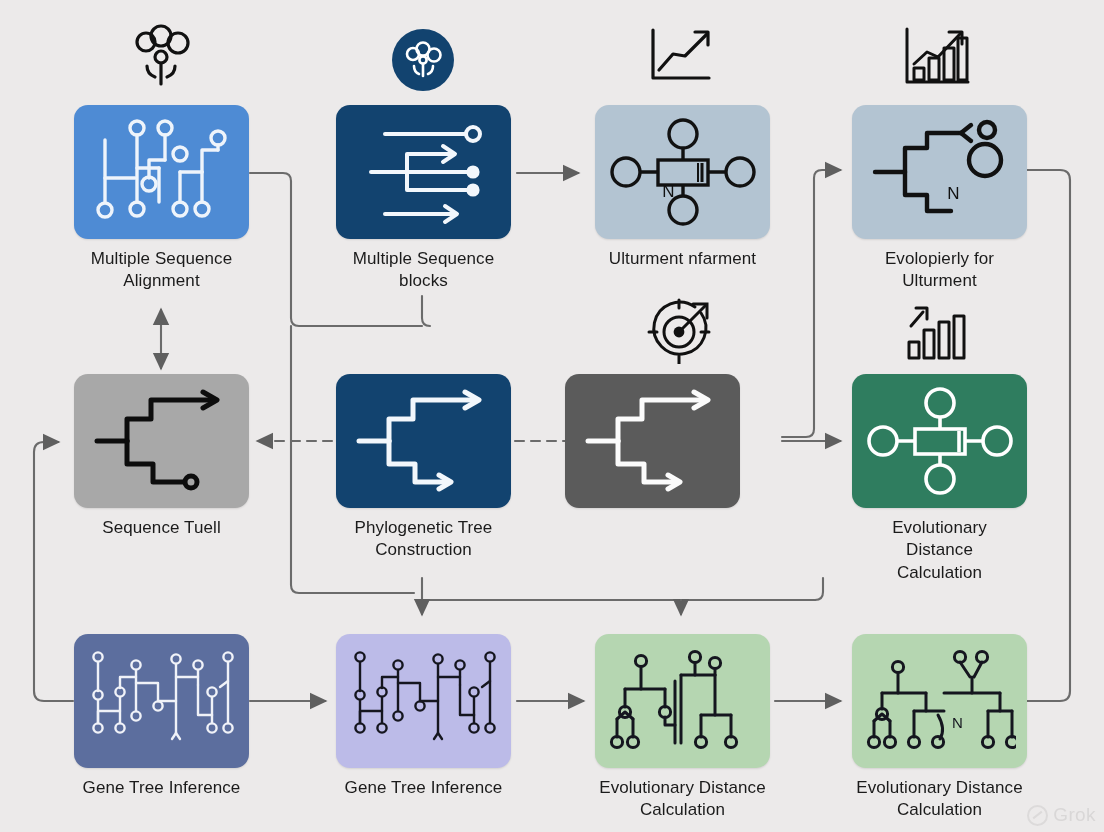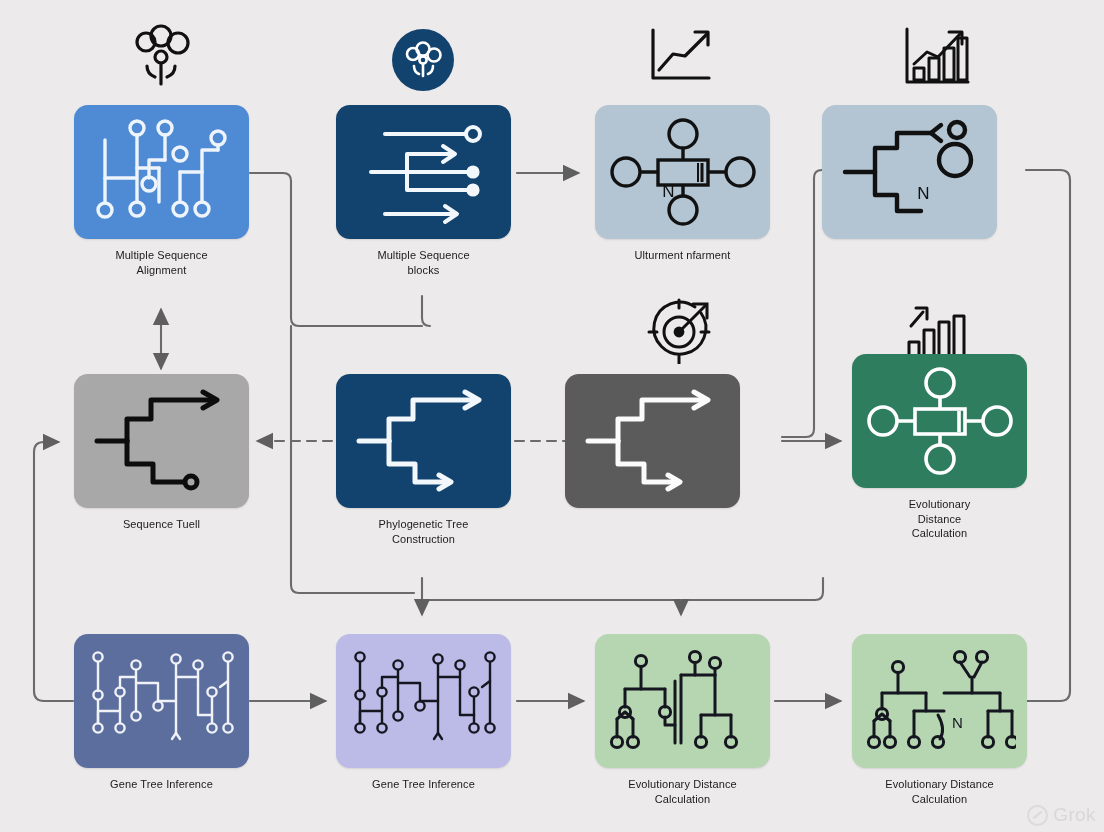--- a/index.html
+++ b/index.html
@@ -16,21 +16,21 @@
   .node{position:absolute;display:flex;flex-direction:column;align-items:center;}
   .tile{
     border-radius:14px;
     display:flex;align-items:center;justify-content:center;
     box-shadow:0 1px 2px rgba(0,0,0,0.10);
   }
   .caption{
     margin-top:9px;
     text-align:center;
     color:#1b1b1b;
-    font-size:11px;
+    font-size:17px;
     line-height:1.32;
     letter-spacing:0.1px;
     white-space:pre-line;
     width:235px;
   }
   .topicon{
     position:absolute;
     display:flex;align-items:center;justify-content:center;
   }
   .watermark{
@@ -247,20 +247,22 @@
         <path d="M10 57 L40 57"></path>
         <path d="M40 57 L40 33 L62 33 L62 18 L96 18"></path>
         <path d="M40 57 L40 80 L62 80 L62 96 L86 96"></path>
         <path d="M96 18 L106 10"></path>
           <path d="M96 18 L106 26"></path>
         <circle cx="122" cy="15" r="8"></circle>
         <circle cx="120" cy="45" r="16"></circle>
       </svg>
       <span style="position:absolute;margin-left:28px;margin-top:44px;font-size:17px;color:#111;">N</span>
     </div>
+    <div class="caption">Evolopierly for
+Ulturment</div>
   </div>
 
   <div class="node" style="left:44px;top:374px;">
     <div class="tile" style="width:175px;height:134px;background:#a8a8a8;">
       <svg width="150" height="110" viewBox="0 0 150 110" fill="none" stroke="#0d0d0d" stroke-width="5" stroke-linecap="round" stroke-linejoin="round">
         <path d="M10 55 L40 55"></path>
         <path d="M40 55 L40 33 L64 33 L64 14 L126 14"></path>
         <path d="M116 6 L130 14 L116 22"></path>
         <path d="M40 55 L40 78 L66 78 L66 96 L96 96"></path>
         <circle cx="104" cy="96" r="6"></circle>
@@ -288,21 +290,21 @@
       <svg width="150" height="110" viewBox="0 0 150 110" fill="none" stroke="#fbfbfb" stroke-width="5" stroke-linecap="round" stroke-linejoin="round">
         <path d="M10 55 L40 55"></path>
         <path d="M40 55 L40 33 L64 33 L64 14 L126 14"></path>
         <path d="M116 6 L130 14 L116 22"></path>
         <path d="M40 55 L40 78 L66 78 L66 96 L96 96"></path>
         <path d="M90 89 L102 96 L90 103"></path>
       </svg>
     </div>
   </div>
 
-  <div class="node" style="left:822px;top:354px;justify-content:center;">
+  <div class="node" style="left:822px;top:374px;justify-content:center;">
     <div class="tile" style="width:175px;height:134px;background:#2f7d5f;">
       <svg width="146" height="112" viewBox="0 0 146 112" fill="none" stroke="#ffffff" stroke-width="3.6">
         <circle cx="73" cy="18" r="14"></circle>
         <circle cx="73" cy="94" r="14"></circle>
         <circle cx="16" cy="56" r="14"></circle>
         <circle cx="130" cy="56" r="14"></circle>
         <rect x="48" y="44" width="50" height="25"></rect>
         <path d="M73 32 L73 44 M73 69 L73 80 M30 56 L48 56 M98 56 L116 56"></path>
         <path d="M92 46 L92 67" stroke-width="3.6"></path>
       </svg>

